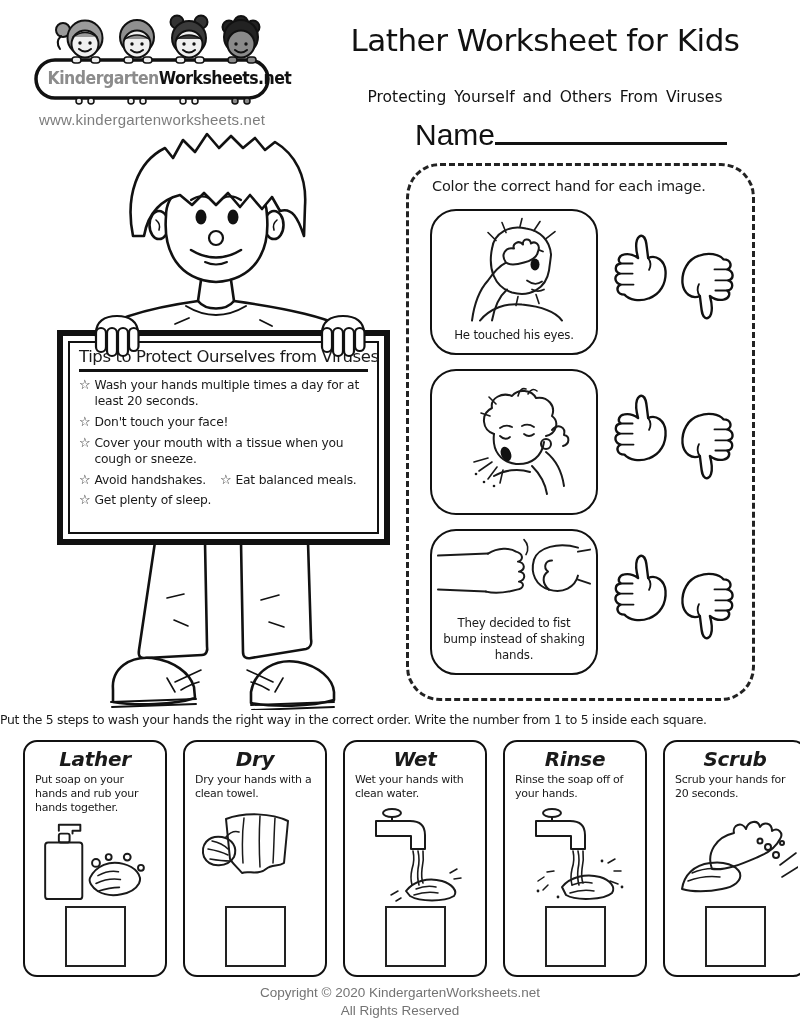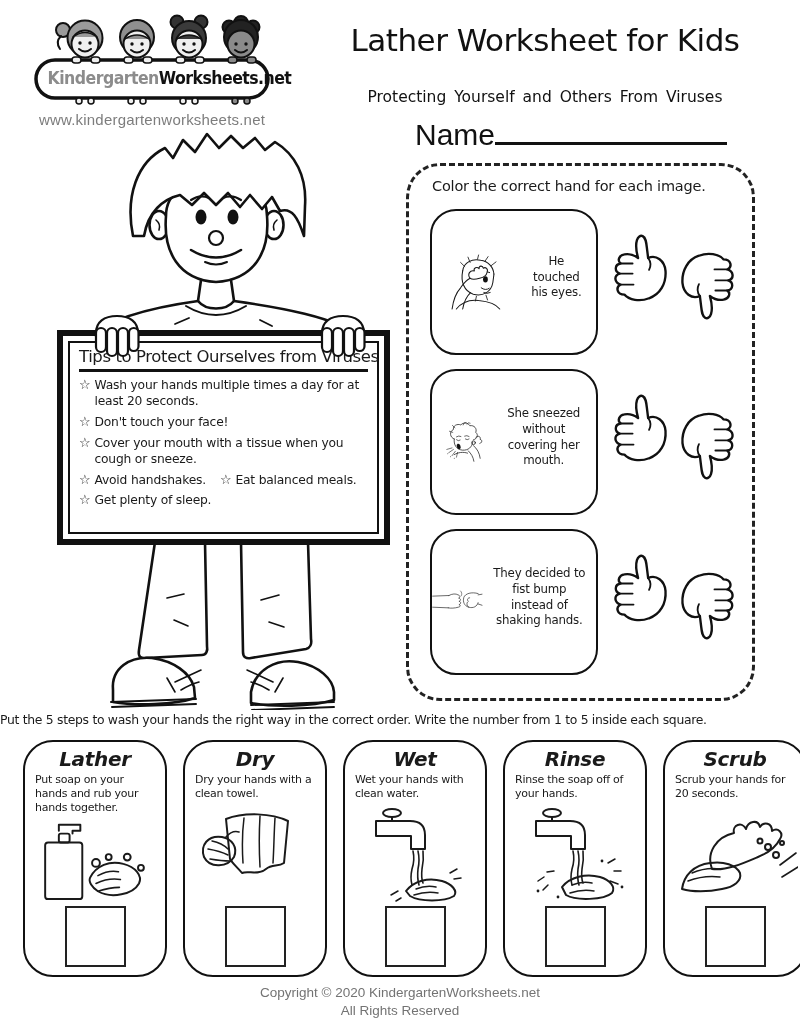--- a/index.html
+++ b/index.html
@@ -42,33 +42,33 @@
   .hand-svg{position:absolute;top:183px;z-index:3;}
   .hand-left{left:36px;}
   .hand-right{left:262px;}
 
   
   .dashed-panel{left:406px;top:163px;width:349px;height:538px;box-sizing:border-box;
     border:3px dashed #222;border-radius:34px;padding:12px 0 0 21px;}
   .panel-heading{font-size:14.5px;letter-spacing:-0.2px;margin:0 0 15px 2px;white-space:nowrap;}
   .activity-row{display:flex;align-items:flex-start;gap:9px;margin-bottom:14px;}
   .img-card{width:168px;height:146px;box-sizing:border-box;border:2.5px solid #111;
-    border-radius:26px;display:flex;flex-direction:row;align-items:center;overflow:hidden;}
+    border-radius:26px;display:flex;flex-direction:column;align-items:center;overflow:hidden;}
   .img-card svg{flex:1 1 auto;}
   .img-caption{font-size:11.8px;letter-spacing:-0.2px;text-align:center;line-height:1.35;
     margin:0 8px 9px 8px;}
   .thumbs{display:flex;gap:6px;margin-top:20px;}
   .thumb-down-wrap{margin-top:16px;}
 
   
   .steps-instruction{left:0;top:712px;width:701px;text-align:center;font-size:12.4px;
     letter-spacing:-0.3px;white-space:nowrap;}
   .steps-row{left:23px;top:740px;display:flex;gap:16px;}
   .step-card{width:144px;height:237px;box-sizing:border-box;border:2.5px solid #111;
-    border-radius:30px;display:flex;flex-direction:column;align-items:center;background:#fff;}
+    border-radius:14px;display:flex;flex-direction:column;align-items:center;background:#fff;}
   .step-title{font-size:20px;font-weight:bold;font-style:italic;margin-top:5px;letter-spacing:-0.3px;}
   .step-desc{font-size:11px;letter-spacing:-0.25px;line-height:1.28;align-self:stretch;
     padding:2px 8px 0 10px;}
   .step-img{margin-top:2px;}
   .answer-square{width:61px;height:61px;border:2.5px solid #222;box-sizing:border-box;
     margin-top:auto;margin-bottom:8px;background:#fff;}
 
   
   .footer{left:0;top:984px;width:800px;text-align:center;
     font-family:"Liberation Sans",sans-serif;font-size:13.5px;color:#737373;line-height:1.35;}
@@ -311,21 +311,20 @@
           <circle cx="112" cy="54" r="5"></circle>
           <path d="M58,72 l-13,9 M63,77 l-9,12 M69,80 l-3,13 M54,68 l-14,4" stroke-width="1.6"></path>
           <circle cx="42" cy="84" r="1.3" fill="#1a1a1a" stroke="none"></circle>
           <circle cx="50" cy="92" r="1.3" fill="#1a1a1a" stroke="none"></circle>
           <circle cx="60" cy="96" r="1.3" fill="#1a1a1a" stroke="none"></circle>
           <path d="M118,40 C124,33 132,37 130,45 C136,46 136,54 129,56"></path>
           <path d="M112,62 C122,70 128,82 130,96 M98,76 C106,84 111,92 113,104"></path>
           <path d="M60,86 C70,80 84,78 96,82"></path>
         </g>
       </svg>
-      <div class="img-caption">She sneezed without covering her mouth.</div>
     </div>
     <div class="thumbs">
       <svg width="64" height="80" viewBox="0 0 70 84">
         <g stroke="#111" stroke-width="2.6" fill="#fff" stroke-linecap="round" stroke-linejoin="round">
           <path d="M34,30 C29,12 34,4 39,6 C43,8 43,14 44,22 L45,30 C54,26 63,33 64,44 C65,58 58,70 46,74 C36,78 24,76 19,70 C11,70 9,62 15,59 C8,57 7,49 14,47 C8,45 8,37 15,36 C11,33 13,27 19,26 C24,25 30,27 34,30 Z"></path>
           <path d="M16,59 h13 M15,47 h13 M16,36 h12" fill="none" stroke-width="2"></path>
           <path d="M45,30 C48,34 48,39 46,43" fill="none" stroke-width="2"></path>
         </g>
       </svg>
       <div class="thumb-down-wrap">

